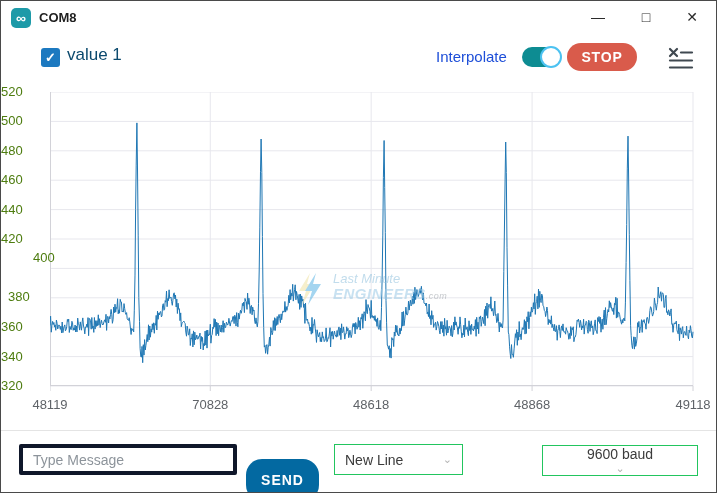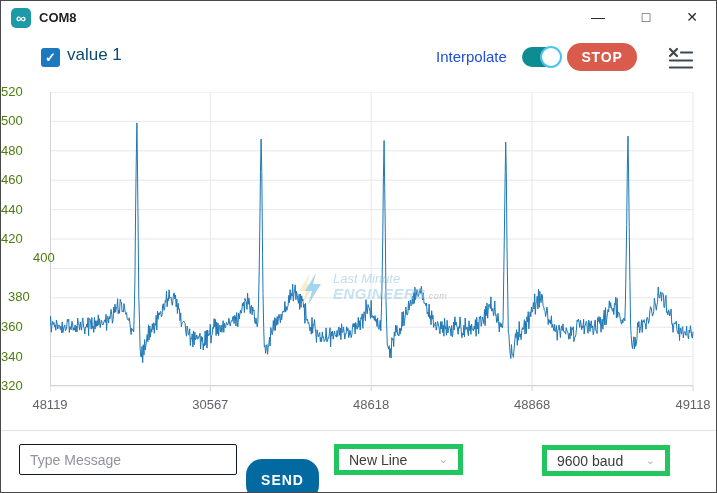--- a/index.html
+++ b/index.html
@@ -63,37 +63,37 @@
     gap:5px; opacity:0.55; pointer-events:none;
   }
   .wm-text { display:flex; flex-direction:column; line-height:1.1; }
   .wm-line1 { font-style:italic; font-size:13px; color:#8fc0dd; }
   .wm-line2 { font-style:italic; font-weight:bold; font-size:15px; color:#9ccae6; letter-spacing:0.5px; }
   .wm-com { font-size:9px; color:#9aa0a6; font-weight:normal; }
   
   .bottom-divider { position:absolute; left:0; top:429px; width:100%; height:1px; background:#e4e4e4; }
   .msg-input {
     position:absolute; left:18px; top:443px; width:218px; height:31px;
-    border:1px solid #0f172a; border-radius:2px; padding:0 10px;
+    border:4px solid #0f172a; border-radius:2px; padding:0 10px;
     font-family:"Liberation Sans", sans-serif; font-size:14px; color:#333; outline:none;
   }
   .msg-input::placeholder { color:#8d949b; }
   .send-btn {
     position:absolute; left:245px; top:458px; width:73px; height:42px;
     background:#0369a1; border:none; border-radius:16px; color:#fff;
     font-family:"Liberation Sans", sans-serif; font-size:14px; font-weight:bold;
     letter-spacing:1px; display:flex; align-items:center; justify-content:center;
   }
   .dropdown {
-    position:absolute; height:31px; background:#fff; border:5px solid #22c55e;
+    position:absolute; height:31px; background:#fff; border:1px solid #22c55e;
     display:flex; align-items:center; justify-content:space-between;
     padding:0 10px; font-size:14px; color:#3b3b3b;
   }
   #line-ending-select { left:333px; top:443px; width:129px; }
-  #baud-select { left:541px; top:444px; width:128px; }
+  #baud-select { left:541px; top:444px; width:156px;flex-direction:column; }
   .chev { color:#b4b4b4; font-size:11px; }
 </style>
 </head>
 <body>
 
 <div id="window">
 
   <div class="titlebar">
     <div class="app-icon">∞</div>
     <div class="window-title">COM8</div>
@@ -152,21 +152,21 @@
       <div class="y-tick-label" style="top: 318.2px;">360</div>
       <div class="y-tick-label" style="top: 288px; margin-left: 7px;">380</div>
       <div class="y-tick-label" style="top: 249px; padding-left: 32px;">400</div>
       <div class="y-tick-label" style="top: 230px;">420</div>
       <div class="y-tick-label" style="top: 200.6px;">440</div>
       <div class="y-tick-label" style="top: 171.2px;">460</div>
       <div class="y-tick-label" style="top: 141.8px;">480</div>
       <div class="y-tick-label" style="top: 112.4px;">500</div>
       <div class="y-tick-label" style="top: 83px;">520</div>
       <div class="x-tick-label" style="left: 17px;">48119</div>
-      <div class="x-tick-label" style="left: 177.267px;">30567</div>
+      <div class="x-tick-label" style="left: 177.267px;">70828</div>
       <div class="x-tick-label" style="left: 338.178px;">48618</div>
       <div class="x-tick-label" style="left: 499.089px;">48868</div>
       <div class="x-tick-label" style="left: 660px;">49118</div>
     </div>
 
   <div class="watermark">
     <svg width="30" height="34" viewBox="0 0 30 34">
       <polygon points="12,1 1,19 8,19 4,33 17,12 9,12" fill="#efe2a4"></polygon>
       <polygon points="18,1 7,19 14,19 10,33 23,12 15,12" fill="#5ab4e5"></polygon>
     </svg>

